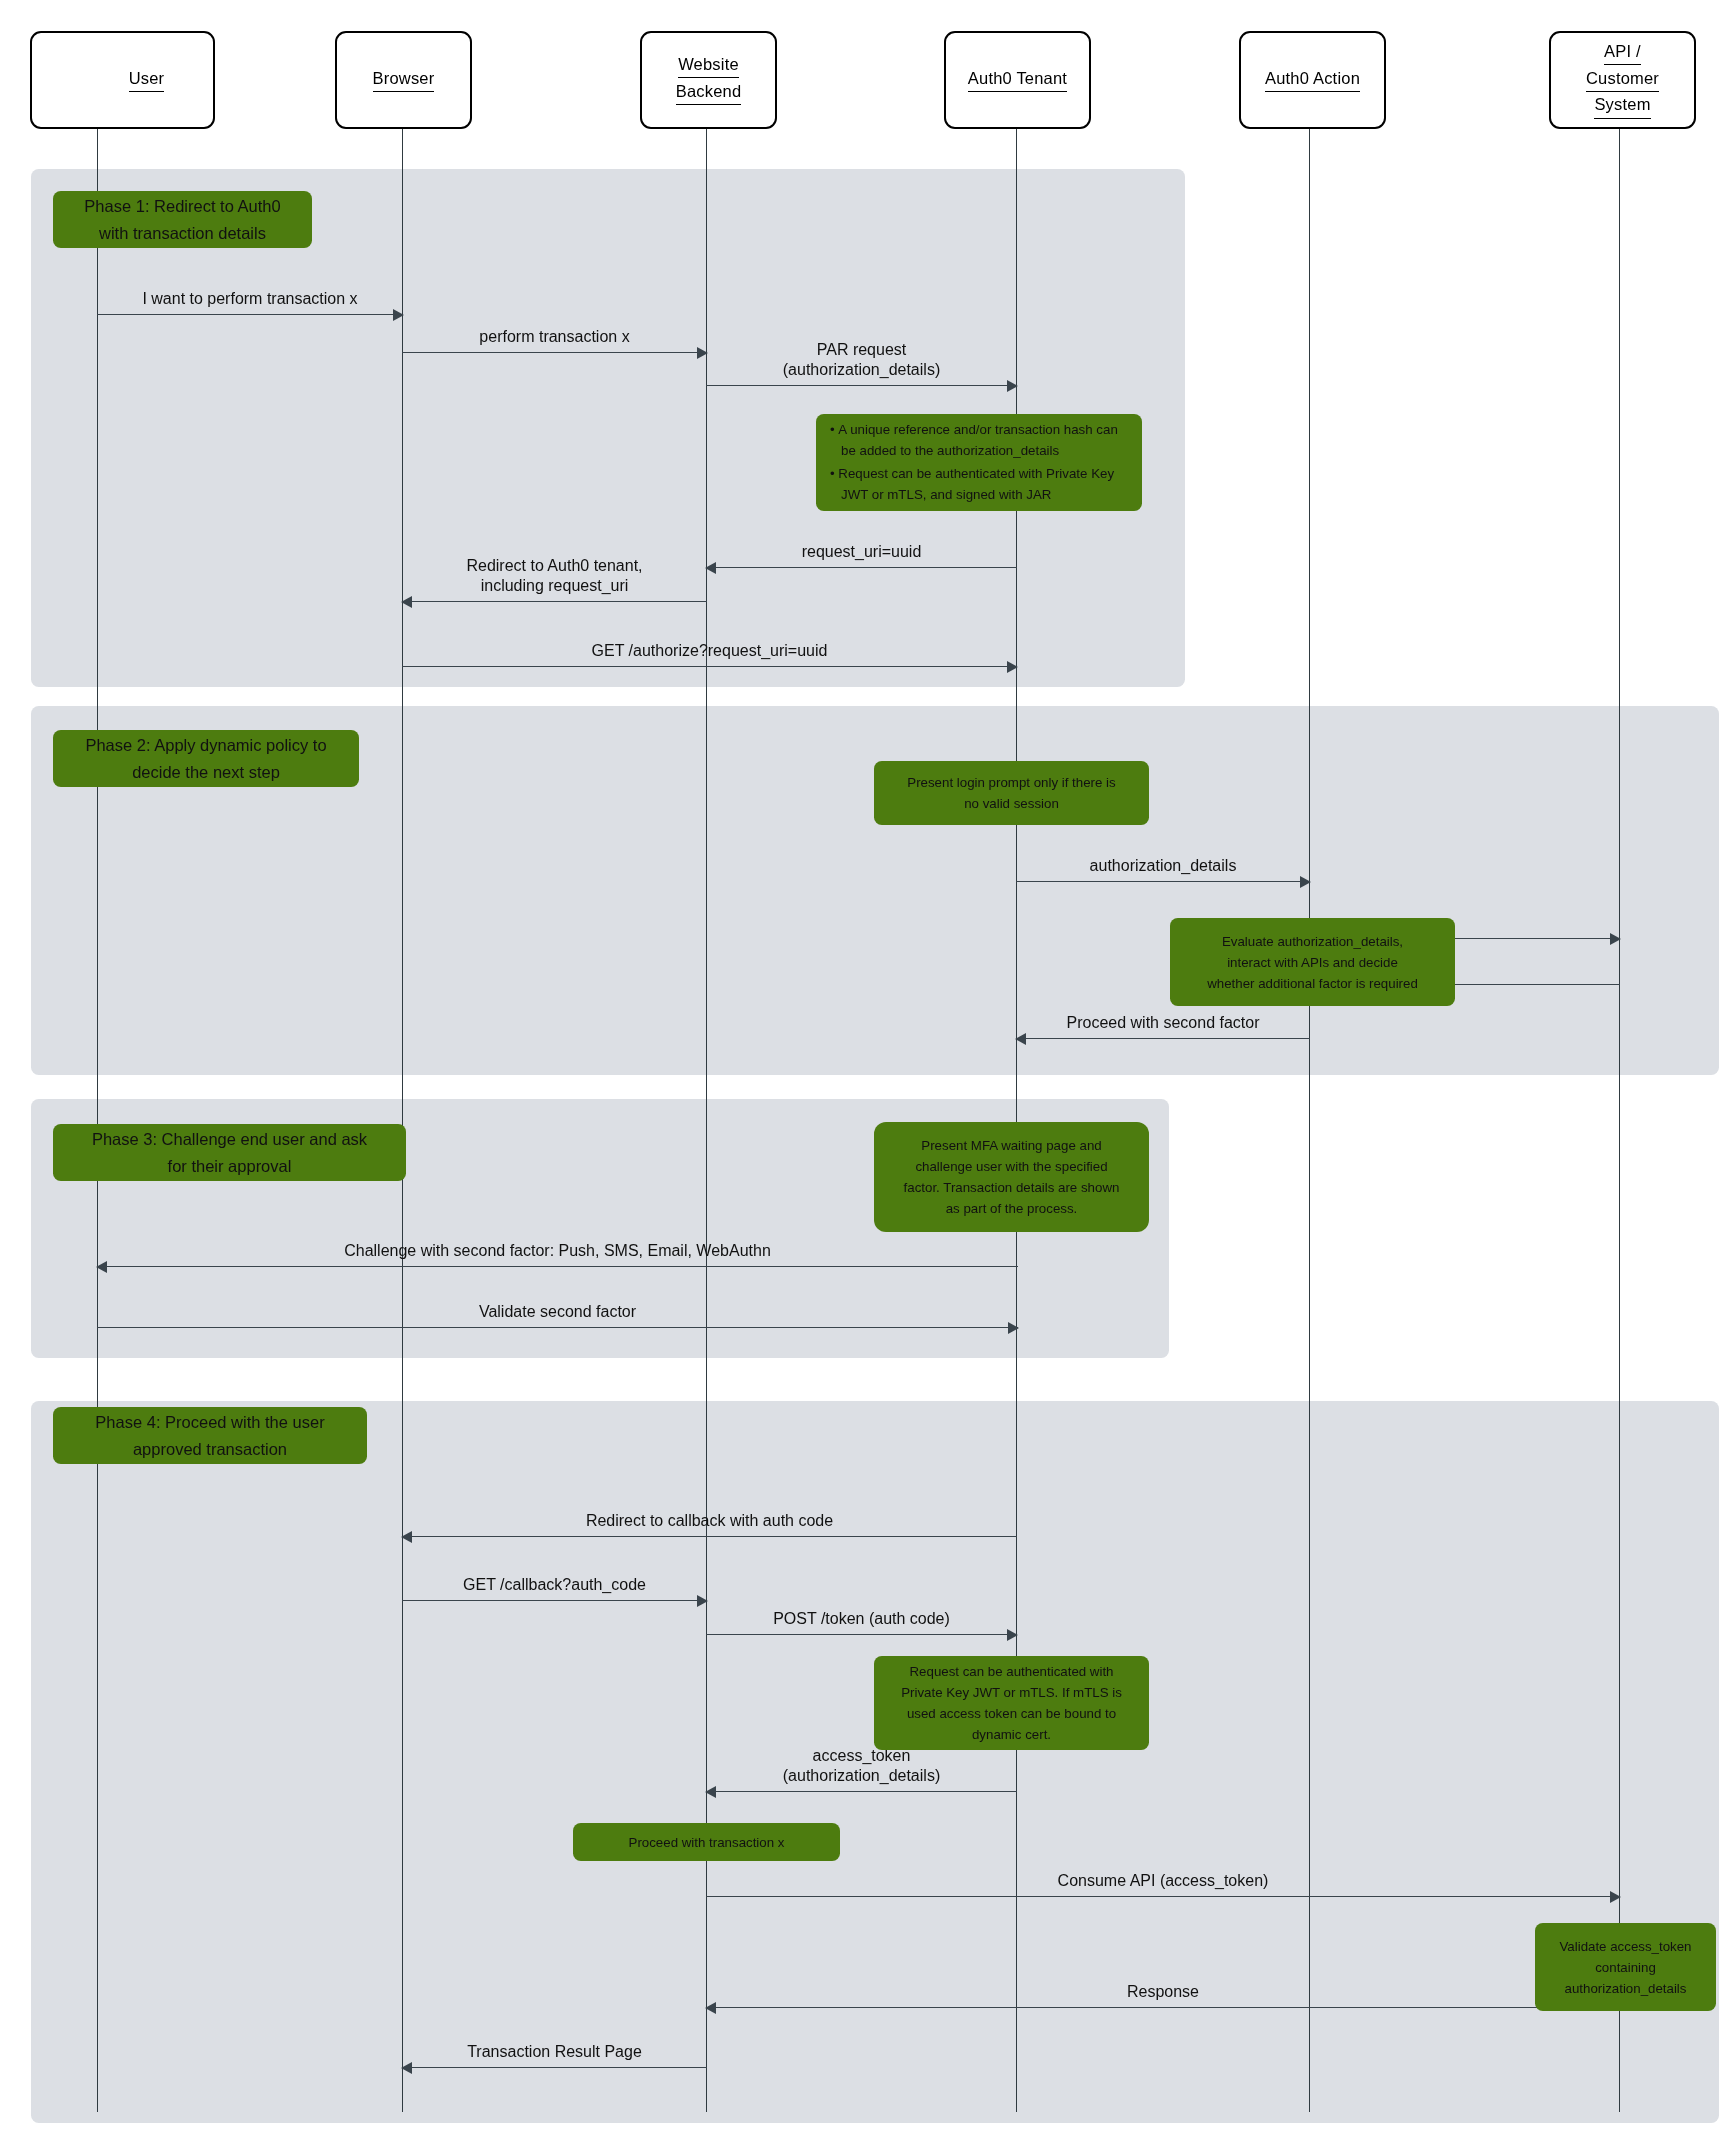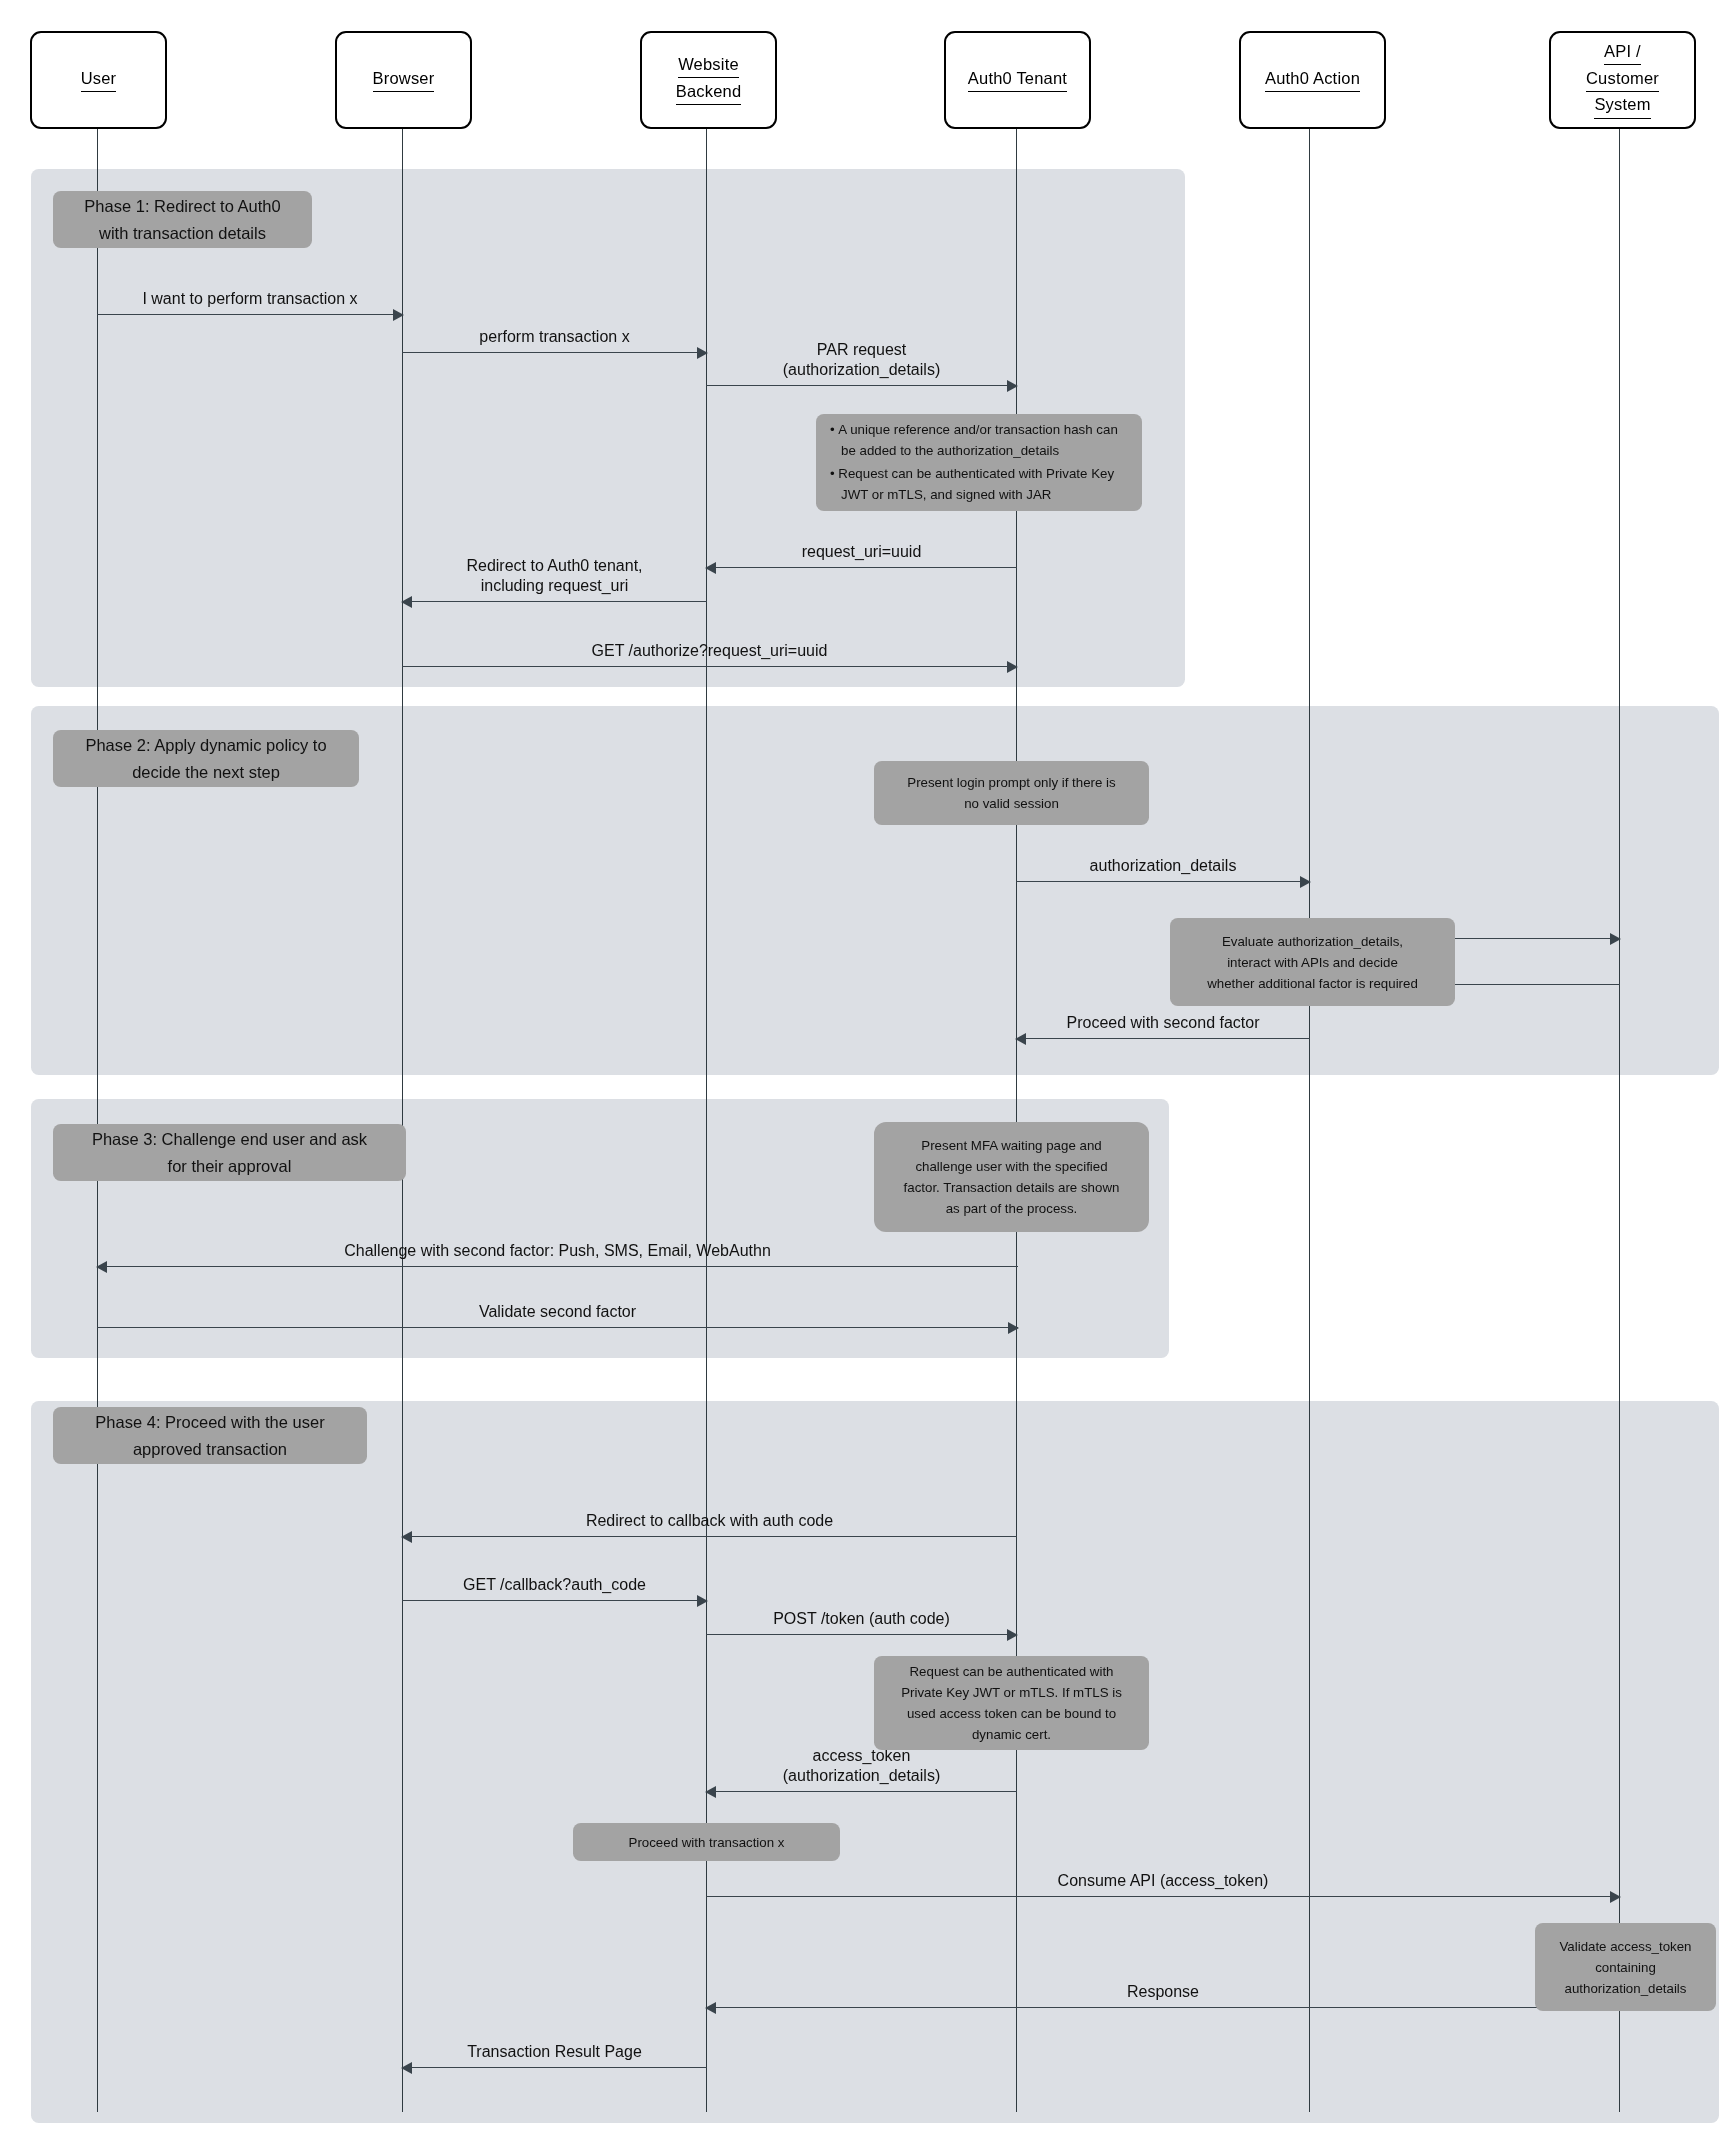--- a/index.html
+++ b/index.html
@@ -42,21 +42,21 @@
   .phase-band{
     position:absolute;
     background:#dcdfe4;
     border-radius:7.8px;
     z-index:1;
   }
 
   
   .note{
     position:absolute;
-    background:#a3a3a3;
+    background:#4d7c0f;
     border-radius:7.8px;
     z-index:7;
     display:flex;align-items:center;justify-content:flex-start;
     box-sizing:border-box;
     padding:7.8px 11px;
   }
   .note .ntext{
     font-size:13.3px;
     line-height:21px;
     text-align:center;
@@ -124,21 +124,21 @@
   <div class="phase-band" style="left:31px;  top:1099px; width:1138px; height:259px;"></div>
   <div class="phase-band" style="left:31px;  top:1401px; width:1688px; height:722px;"></div>
 
   <div class="lifeline" style="left:97px;  top:126px; height:1986px;"></div>
   <div class="lifeline" style="left:402px;  top:126px; height:1986px;"></div>
   <div class="lifeline" style="left:706px;  top:126px; height:1986px;"></div>
   <div class="lifeline" style="left:1016px; top:126px; height:1986px;"></div>
   <div class="lifeline" style="left:1309px; top:126px; height:1986px;"></div>
   <div class="lifeline" style="left:1619px; top:126px; height:1986px;"></div>
 
-  <div class="participant" style="left:30px; top:31px; width:133px; height:94px;">
+  <div class="participant" style="left:30px; top:31px; width:133px; height:94px;padding-left:48px;">
     <div class="plabel">
       <span>User</span>
     </div>
   </div>
 
   <div class="participant" style="left:335px; top:31px; width:133px; height:94px;">
     <div class="plabel">
       <span>Browser</span>
     </div>
   </div>

